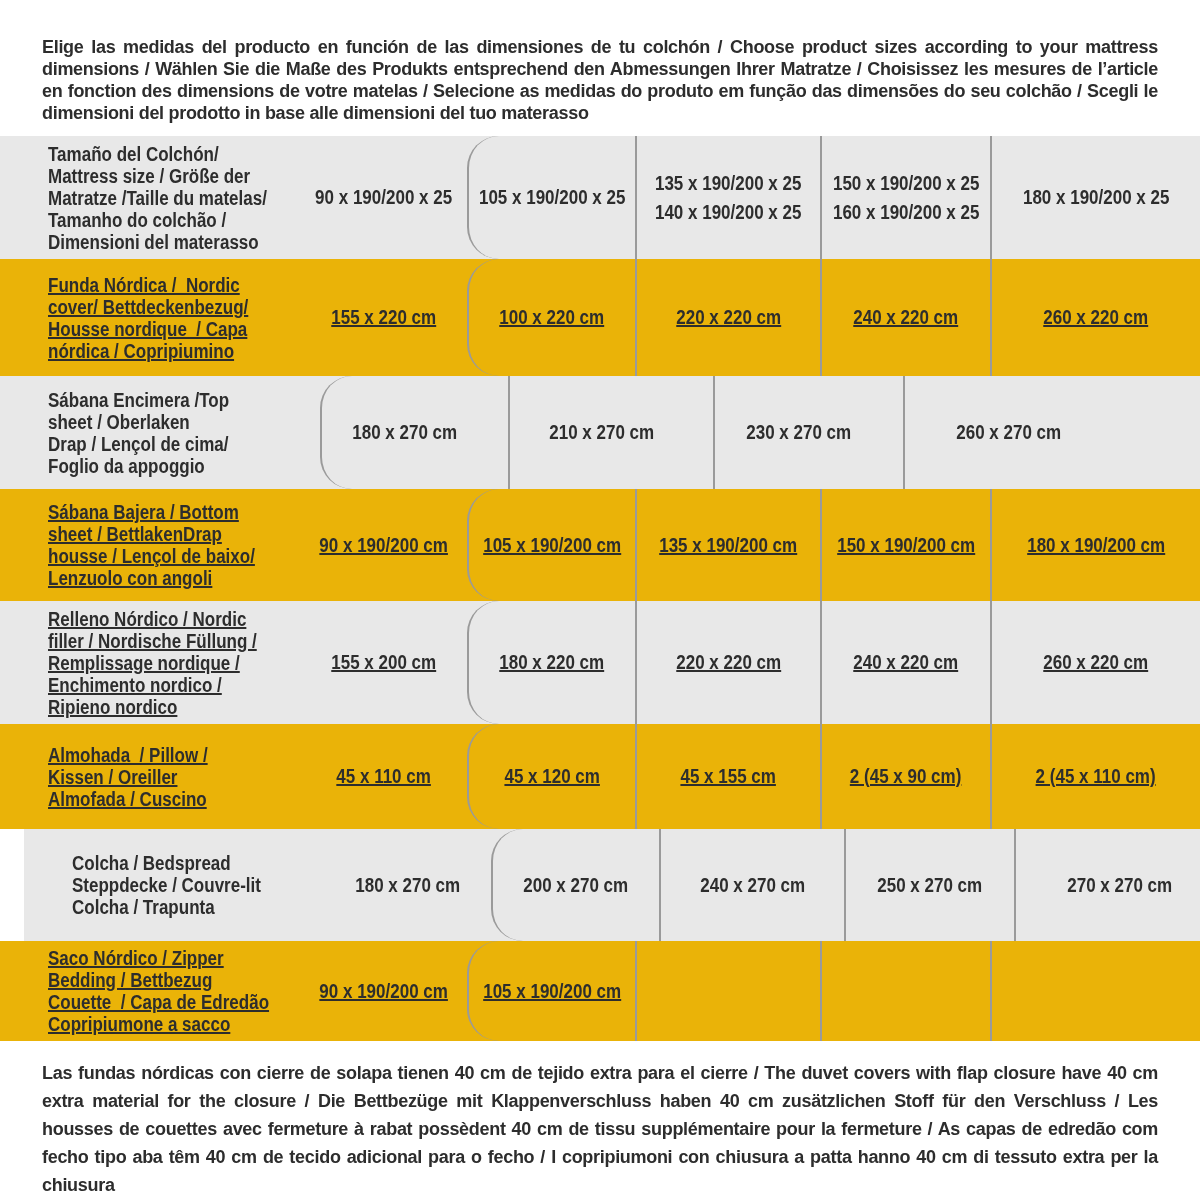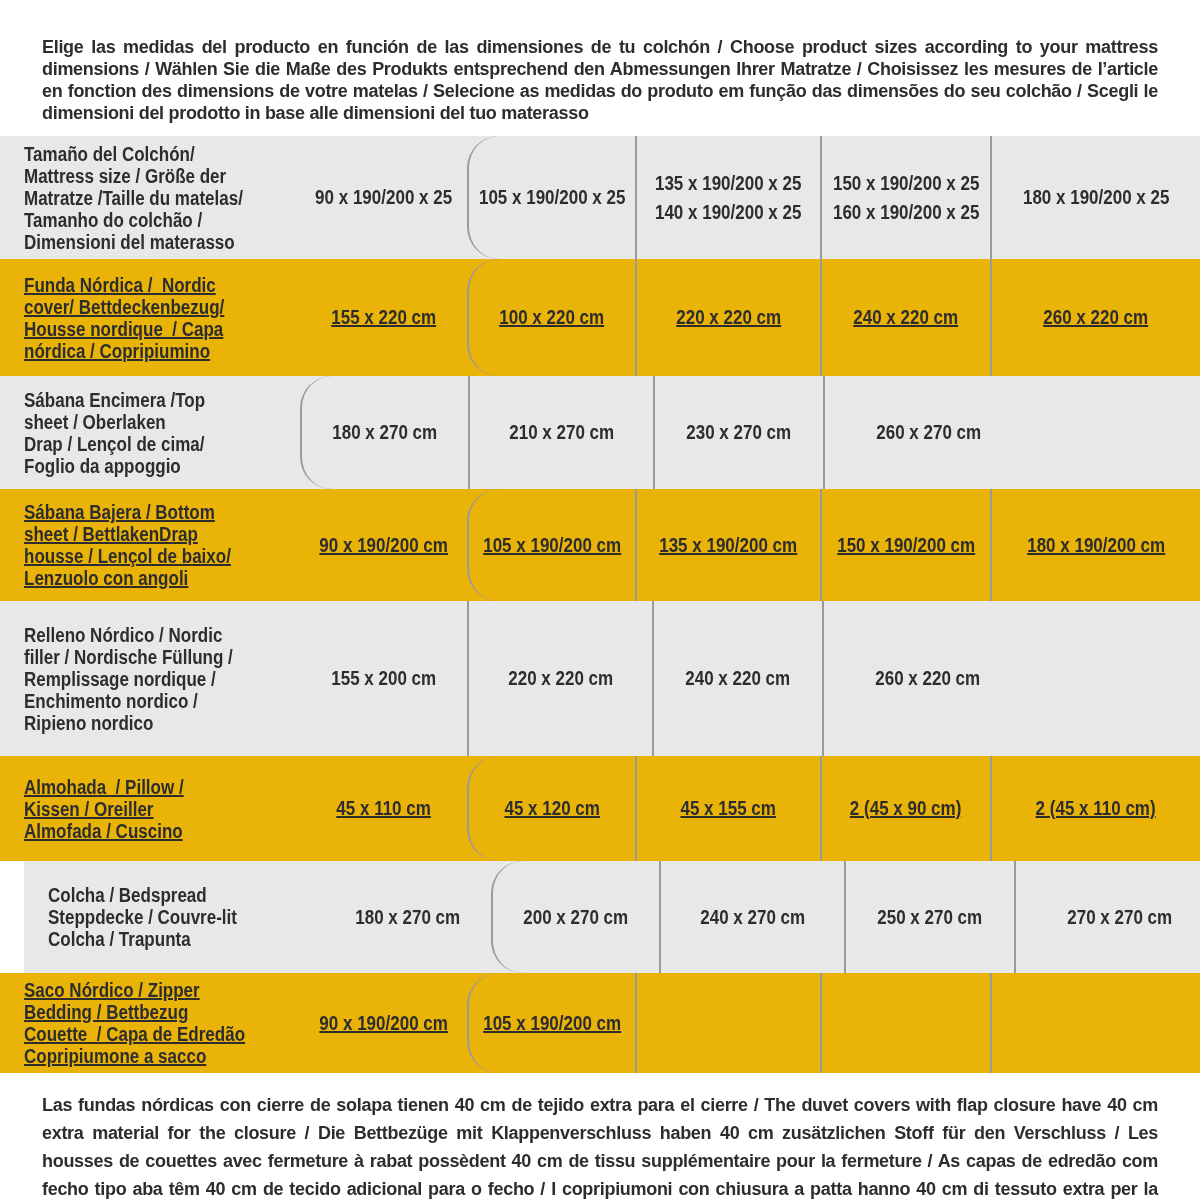--- a/index.html
+++ b/index.html
@@ -34,21 +34,21 @@
     width: 1200px;
   }
   .trow.gray { background: #e8e8e8; }
   .trow.white { background: #eab308; text-decoration: underline; }
 
   .cell { height: 100%; }
   .cell.label {
     width: 300px;
     display: flex;
     align-items: center;
-    padding-left: 24px;
+    padding-left: 48px;
   }
   .cell.val {
     display: flex;
     align-items: center;
     justify-content: center;
   }
   .c2 { width: 167px; }
   .c3 { width: 168px; border-radius: 32px; }
   .c4 { width: 185px; }
   .c5 { width: 170px; }
@@ -66,23 +66,23 @@
     text-align: center;
   }
   .cell.label .cnd {
     line-height: 22px;
     transform-origin: left center;
     text-align: left;
   }
 
   .r1 { height: 123px; }
   .r2 { height: 117px; }
-  .r3 { height: 113px; }
+  .r3 { height: 113px; gap: 20px; }
   .r4 { height: 112px; justify-content: center; }
-  .r5 { height: 155px; }
+  .r5 { height: 123px; text-decoration: underline; }
   .r6 { height: 105px; }
   .r7 { height: 112px; margin-left: 24px; }
   .r8 { height: 100px; }
 </style>
 </head>
 <body>
 
 <div class="para intro">Elige las medidas del producto en función de las dimensiones de tu colchón / Choose product sizes according to your mattress dimensions / Wählen Sie die Maße des Produkts entsprechend den Abmessungen Ihrer Matratze / Choisissez les mesures de l’article en fonction des dimensions de votre matelas / Selecione as medidas do produto em função das dimensões do seu colchão / Scegli le dimensioni del prodotto in base alle dimensioni del tuo materasso</div>
 
 <div class="size-table">
@@ -187,20 +187,23 @@
     <div class="cell label">
         <span class="cnd">Relleno Nórdico / Nordic
 filler / Nordische Füllung /
 Remplissage nordique /
 Enchimento nordico /
 Ripieno nordico</span>
       </div>
     <div class="cell val c2">
         <span class="cnd">155 x 200 cm</span>
       </div>
+    <div class="cell val c3 bl">
+        <span class="cnd">180 x 220 cm</span>
+      </div>
     <div class="cell val c4 bl">
         <span class="cnd">220 x 220 cm</span>
       </div>
     <div class="cell val c5 bl">
         <span class="cnd">240 x 220 cm</span>
       </div>
     <div class="cell val c6 bl">
         <span class="cnd">260 x 220 cm</span>
       </div>
   </div>

